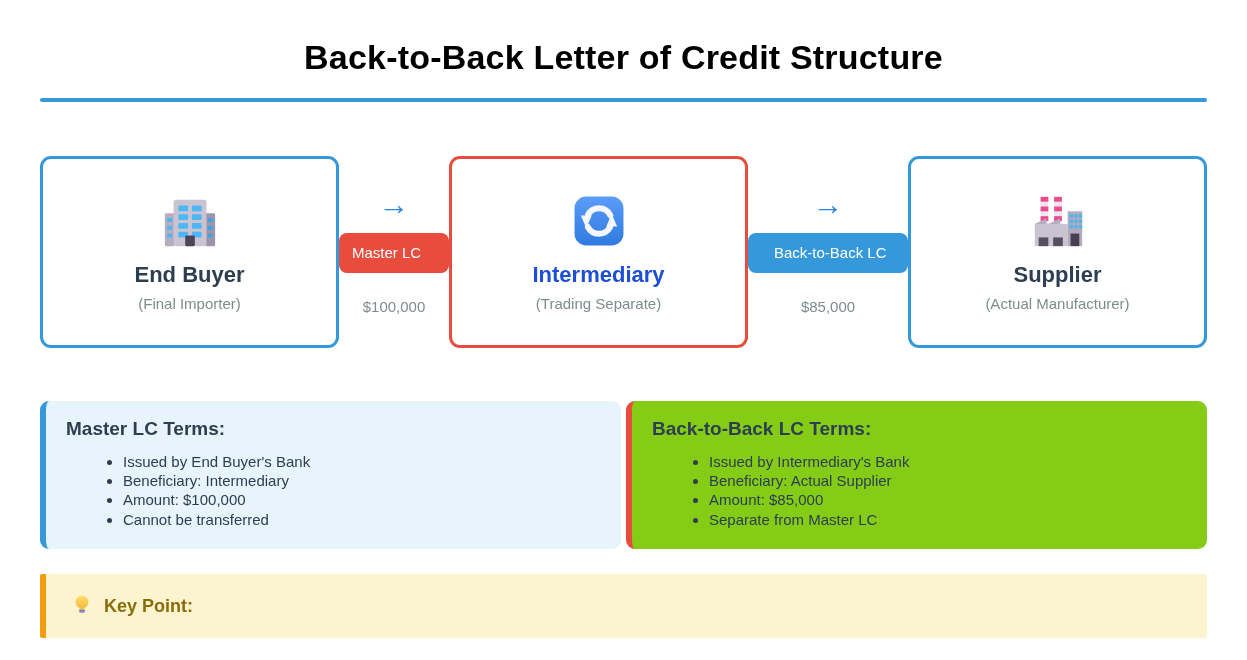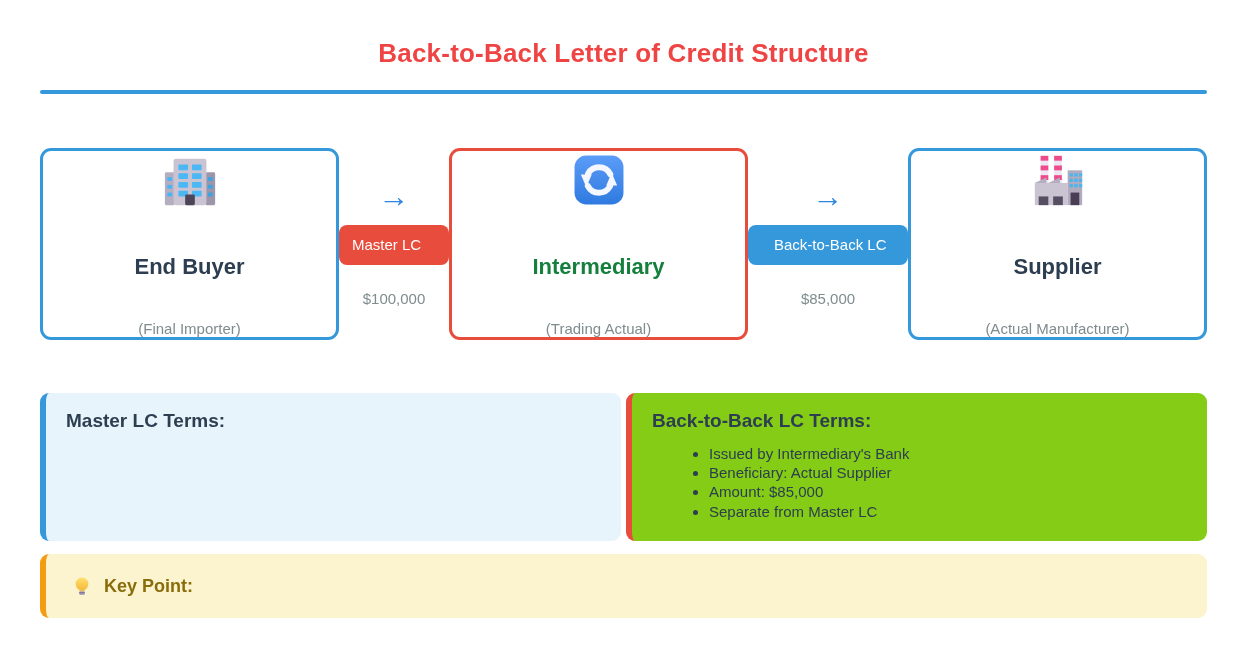--- a/index.html
+++ b/index.html
@@ -13,23 +13,23 @@
   .page {
     width: 1167px;
     margin: 0 auto;
     padding: 38px 0 26px;
   }
 
   
   .page-title {
     margin: 0;
     text-align: center;
-    font-size: 26px;
+    font-size: 34px;
     font-weight: bold;
-    color: #ef4444;
+    color: #000000;
     letter-spacing: 0.2px;
   }
   .title-divider {
     height: 4px;
     background: #3498db;
     border-radius: 2px;
     margin-top: 21px;
   }
 
   
@@ -41,26 +41,26 @@
   .flow-node {
     flex: 1 1 0;
     box-sizing: border-box;
     height: 192px;
     background: #fff;
     border: 3px solid #3498db;
     border-radius: 11px;
     display: flex;
     flex-direction: column;
     align-items: center;
-    justify-content: space-between;
+    justify-content: center;
   }
   .flow-node.red-border { border-color: #e74c3c; }
   .node-icon { height: 58px; margin-bottom: 13px; }
   .node-name { font-size: 22px; font-weight: bold; color: #2c3e50; line-height: 1.1; }
-  .node-name.red-text { color: #15803d; }
+  .node-name.red-text { color: #1d4ed8; }
   .node-sub { font-size: 15px; color: #7f8c8d; margin-top: 8px; }
 
   .connector {
     box-sizing: border-box;
     display: flex;
     flex-direction: column;
     align-items: center;
     padding-top: 33px;
   }
   .connector.c1 { flex: 0 0 110px; }
@@ -103,27 +103,27 @@
     padding-left: 57px;
     font-size: 15px;
     line-height: 1.28;
     color: #2c3e50;
   }
   .terms-list li { margin-bottom: 0; }
 
   
   .keypoint {
     box-sizing: border-box;
-    margin-top: 13px;
+    margin-top: 25px;
     background: #fcf3cf;
     border-left: 6px solid #f39c12;
-    border-radius: 9px;
+    border-radius: 2px;
     padding: 19px 24px;
     display: flex;
-    align-items: flex-end;
+    align-items: flex-start;
     color: #8a6d0b;
     font-size: 16.5px;
     line-height: 1.45;
   }
   .keypoint-icon { flex: 0 0 auto; height: 24px; margin-right: 10px; }
   .keypoint-label { font-weight: bold; font-size: 18px; margin-right: 7px; white-space: nowrap; }
 </style>
 </head>
 <body>
 
@@ -176,21 +176,21 @@
               <stop offset="1" stop-color="#2f7ae0"></stop>
             </linearGradient>
           </defs>
           <rect x="5" y="5" width="54" height="54" rx="13" fill="url(#refreshGrad)"></rect>
           <circle cx="32" cy="32" r="14" fill="none" stroke="#f4f7ff" stroke-width="6.5" stroke-dasharray="30 14" stroke-dashoffset="-7" stroke-linecap="round"></circle>
           <polygon points="40,38 52,38 46,24" fill="#f4f7ff"></polygon>
           <polygon points="12,26 24,26 18,40" fill="#f4f7ff"></polygon>
         </svg>
       </span>
       <div class="node-name red-text">Intermediary</div>
-      <div class="node-sub">(Trading Actual)</div>
+      <div class="node-sub">(Trading Separate)</div>
     </div>
 
     <div class="connector c2">
       <span class="flow-arrow">→</span>
       <div class="lc-badge blue-bg">Back-to-Back LC</div>
       <div class="lc-amount">$85,000</div>
     </div>
 
     <div class="flow-node">
       <span class="node-icon">
@@ -224,20 +224,26 @@
       <div class="node-name">Supplier</div>
       <div class="node-sub">(Actual Manufacturer)</div>
     </div>
 
   </div>
 
   <div class="terms-row">
 
     <div class="terms-card blue-accent">
       <div class="terms-heading">Master LC Terms:</div>
+      <ul class="terms-list">
+        <li>Issued by End Buyer's Bank</li>
+        <li>Beneficiary: Intermediary</li>
+        <li>Amount: $100,000</li>
+        <li>Cannot be transferred</li>
+      </ul>
     </div>
 
     <div class="terms-card cream-accent">
       <div class="terms-heading">Back-to-Back LC Terms:</div>
       <ul class="terms-list">
         <li>Issued by Intermediary's Bank</li>
         <li>Beneficiary: Actual Supplier</li>
         <li>Amount: $85,000</li>
         <li>Separate from Master LC</li>
       </ul>

